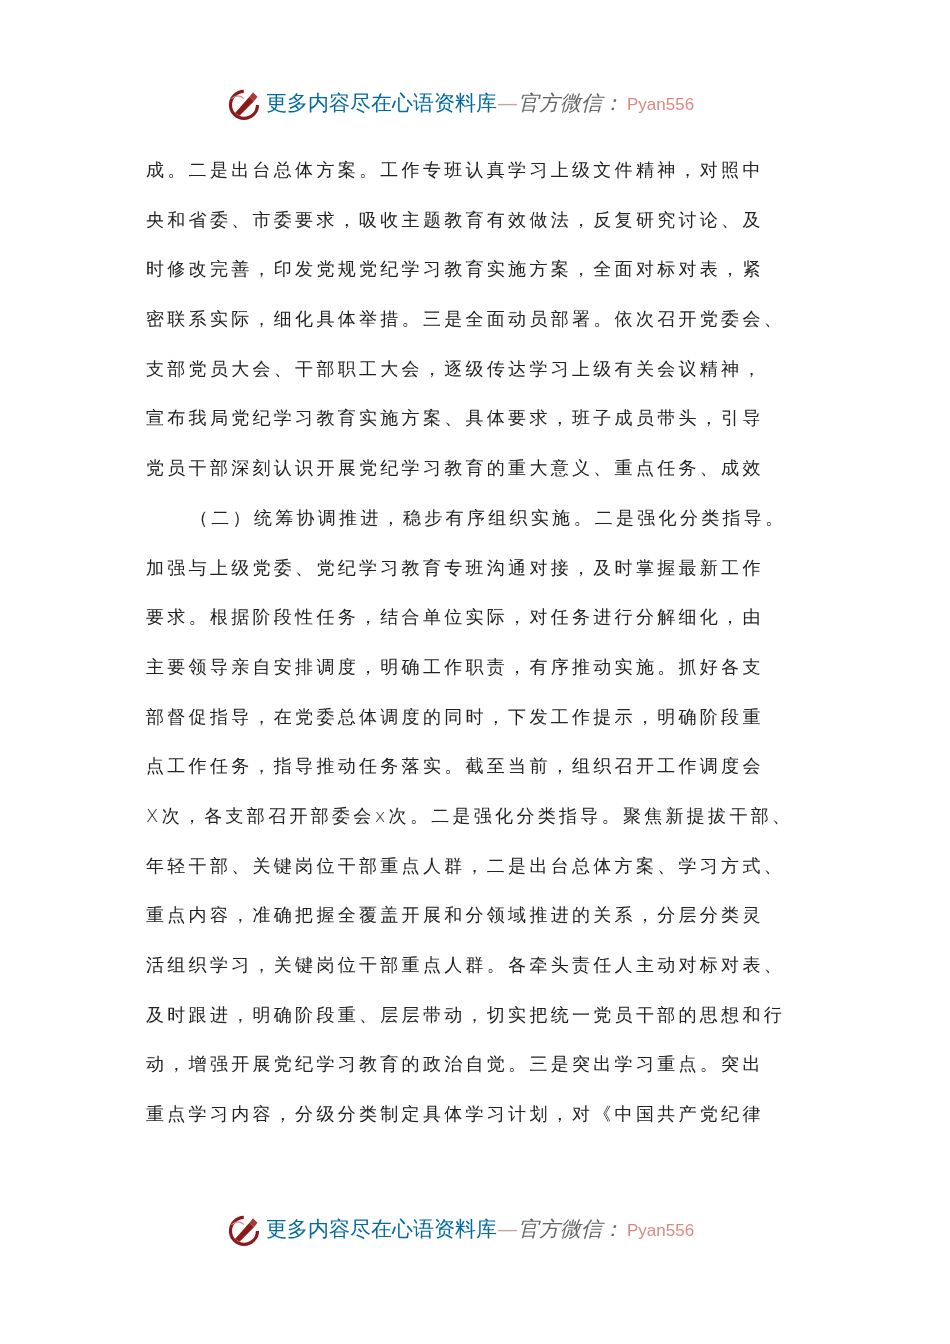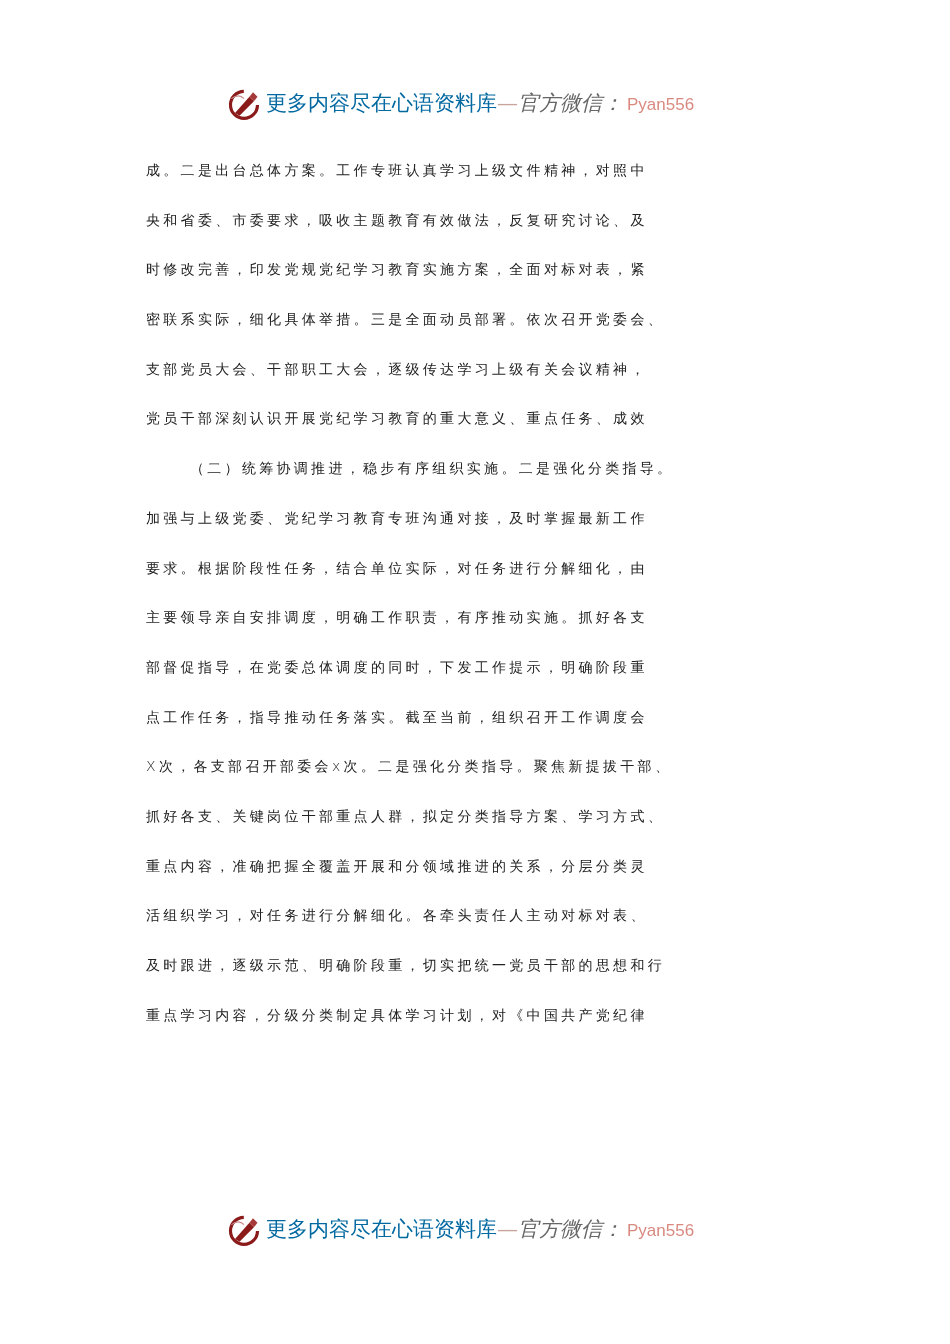--- a/index.html
+++ b/index.html
@@ -9,21 +9,21 @@
   .banner.top { top: 84px; }
   .banner.bottom { top: 1210px; }
   .logo { width: 36px; height: 36px; margin-right: 4px; }
   .banner-text { font-size: 21px; letter-spacing: 0px; white-space: nowrap; line-height: 40px; }
   .b-site { color: #0369a1; font-family: Liberation Serif, serif; }
   .b-dash { color: #c9a49c; }
   .b-label { color: #666666; font-family: "DejaVu Serif", serif; font-style: italic; }
   .b-id { color: #d98a80; font-family: "Liberation Sans", sans-serif; font-size: 17px; margin-left: 4px; }
 
   .page { position: absolute; left: 146px; top: 150px; width: 662px; }
-  .line { height: 49.7px; line-height: 40px; font-size: 14px; color: #222222;
+  .line { height: 49.7px; line-height: 40px; font-size: 18px; color: #222222;
           white-space: nowrap; letter-spacing: 3.3px;
           font-family: "DejaVu Sans", sans-serif; font-weight: 300; }
   .indent { padding-left: 44px; }
 </style>
 </head>
 <body>
 
 <div class="banner top">
   <svg class="logo" viewBox="0 0 40 40">
     <circle cx="20" cy="21" r="15" fill="none" stroke="#8b1a1a" stroke-width="3.5" stroke-dasharray="70 30"></circle>
@@ -35,32 +35,34 @@
     <span class="b-site">更多内容尽在心语资料库</span><span class="b-dash">—</span><span class="b-label">官方微信：</span><span class="b-id">Pyan556</span>
   </span>
 </div>
 
 <div class="page">
   <div class="line">成。二是出台总体方案。工作专班认真学习上级文件精神，对照中</div>
   <div class="line">央和省委、市委要求，吸收主题教育有效做法，反复研究讨论、及</div>
   <div class="line">时修改完善，印发党规党纪学习教育实施方案，全面对标对表，紧</div>
   <div class="line">密联系实际，细化具体举措。三是全面动员部署。依次召开党委会、</div>
   <div class="line">支部党员大会、干部职工大会，逐级传达学习上级有关会议精神，</div>
+  <div class="line">宣布我局党纪学习教育实施方案、具体要求，班子成员带头，引导</div>
   <div class="line">党员干部深刻认识开展党纪学习教育的重大意义、重点任务、成效</div>
   <div class="line indent">（二）统筹协调推进，稳步有序组织实施。二是强化分类指导。</div>
   <div class="line">加强与上级党委、党纪学习教育专班沟通对接，及时掌握最新工作</div>
   <div class="line">要求。根据阶段性任务，结合单位实际，对任务进行分解细化，由</div>
   <div class="line">主要领导亲自安排调度，明确工作职责，有序推动实施。抓好各支</div>
   <div class="line">部督促指导，在党委总体调度的同时，下发工作提示，明确阶段重</div>
   <div class="line">点工作任务，指导推动任务落实。截至当前，组织召开工作调度会</div>
   <div class="line">X次，各支部召开部委会x次。二是强化分类指导。聚焦新提拔干部、</div>
-  <div class="line">抓好各支、关键岗位干部重点人群，拟定分类指导方案、学习方式、</div>
+  <div class="line">年轻干部、关键岗位干部重点人群，二是出台总体方案、学习方式、</div>
   <div class="line">重点内容，准确把握全覆盖开展和分领域推进的关系，分层分类灵</div>
-  <div class="line">活组织学习，对任务进行分解细化。各牵头责任人主动对标对表、</div>
-  <div class="line">及时跟进，逐级示范、明确阶段重，切实把统一党员干部的思想和行</div>
+  <div class="line">活组织学习，关键岗位干部重点人群。各牵头责任人主动对标对表、</div>
+  <div class="line">及时跟进，明确阶段重、层层带动，切实把统一党员干部的思想和行</div>
+  <div class="line">动，增强开展党纪学习教育的政治自觉。三是突出学习重点。突出</div>
   <div class="line">重点学习内容，分级分类制定具体学习计划，对《中国共产党纪律</div>
 </div>
 
 <div class="banner bottom">
   <svg class="logo" viewBox="0 0 40 40">
     <circle cx="20" cy="21" r="15" fill="none" stroke="#8b1a1a" stroke-width="3.5" stroke-dasharray="70 30"></circle>
     <path d="M10 30 L26 12 L31 17 L15 33 Z" fill="#8b1a1a"></path>
     <path d="M26 12 L30 7 L35 12 L31 17 Z" fill="#a63a3a"></path>
     <path d="M6 14 Q14 8 20 14" fill="none" stroke="#c98a8a" stroke-width="1.2"></path>
   </svg>

